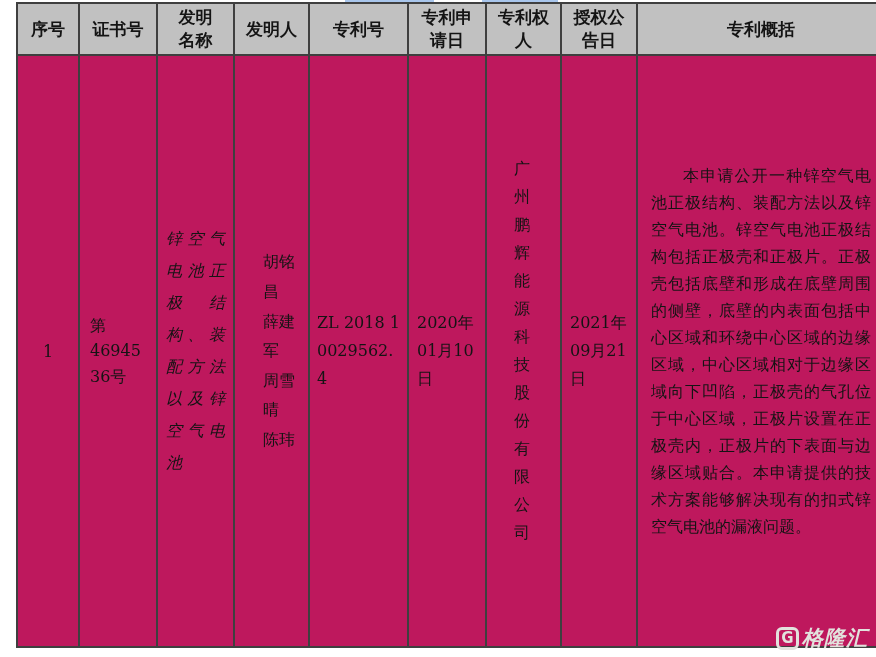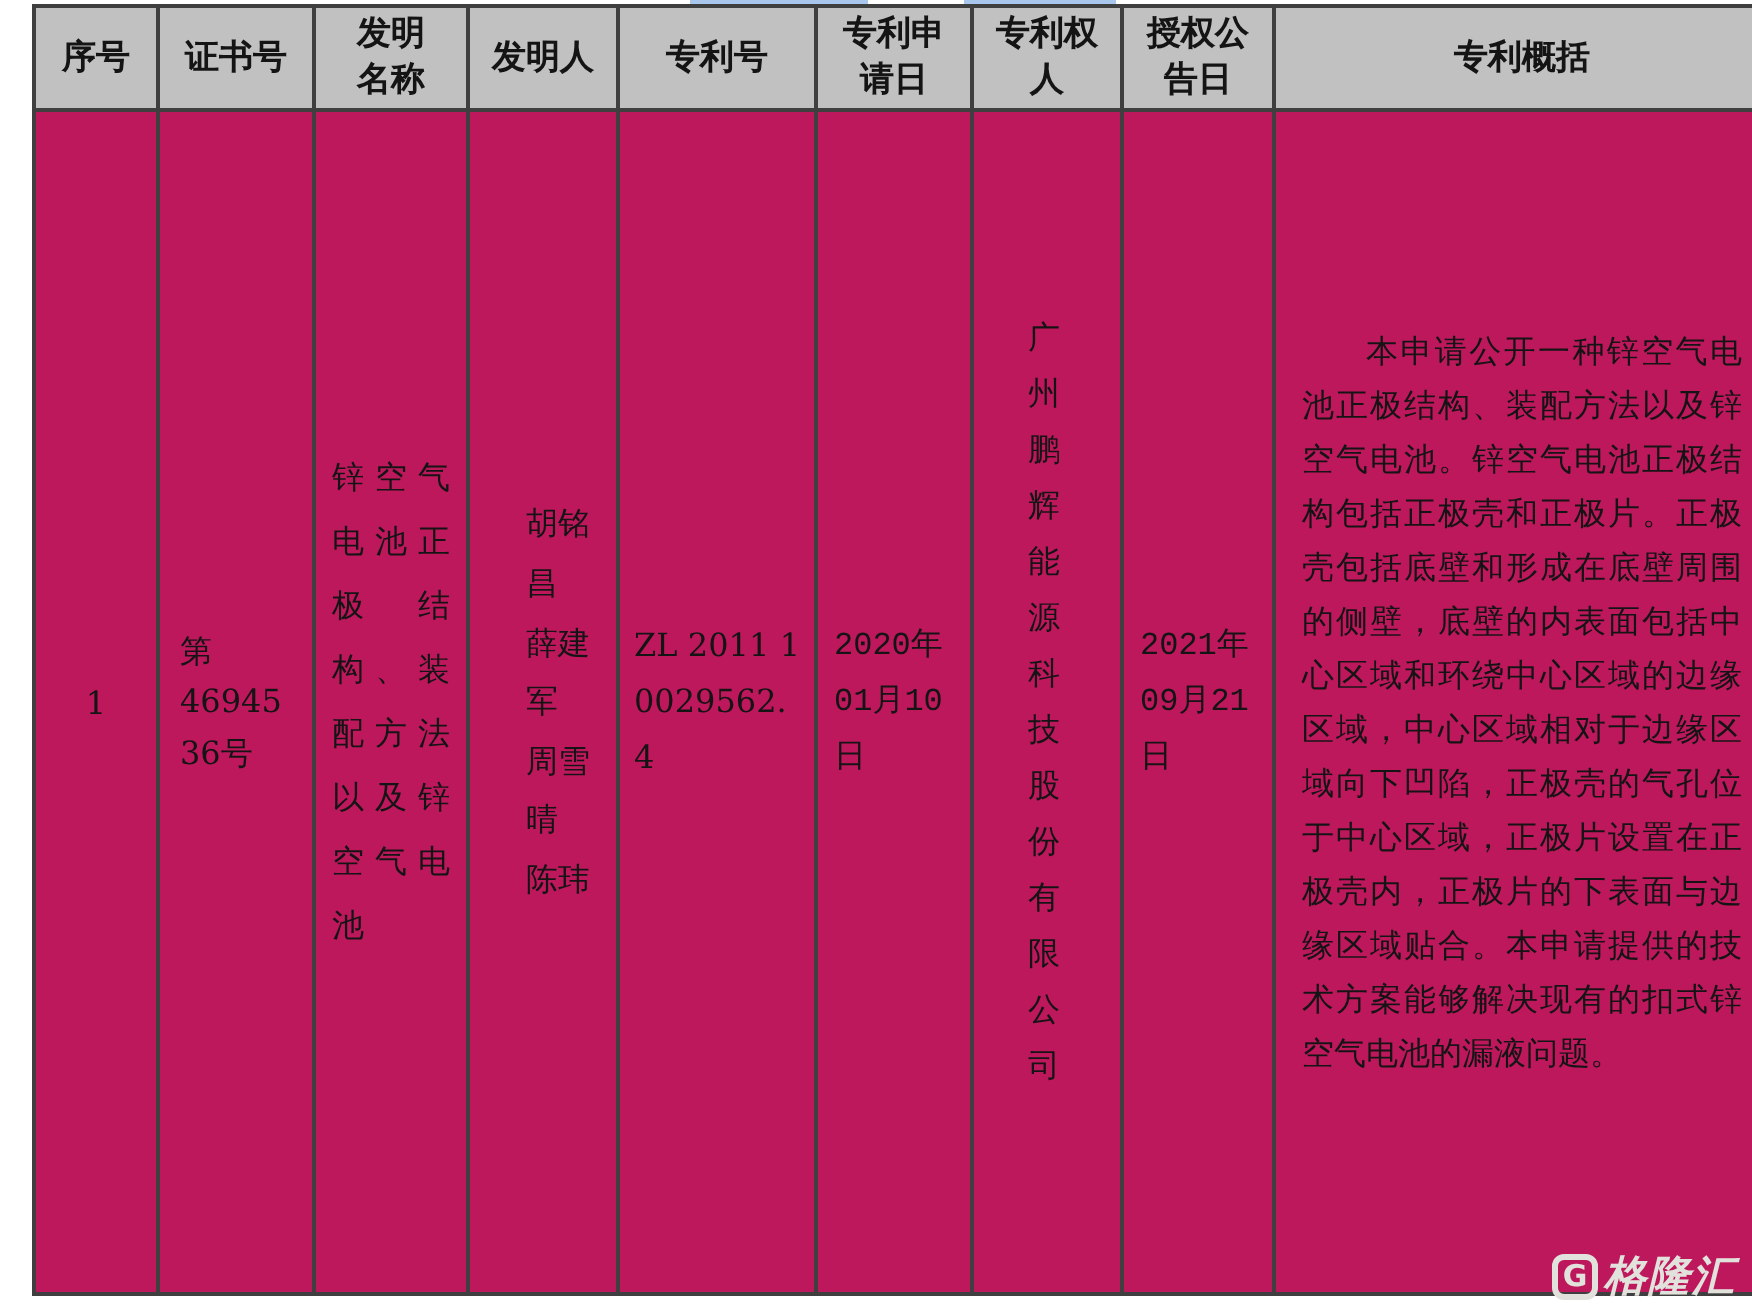--- a/index.html
+++ b/index.html
@@ -38,24 +38,24 @@
     line-height: 1.35;
     white-space: pre-line;
     height: 52px;
     padding: 2px 1px;
   }
   .patent tbody tr { height: 592px; }
   .patent td { font-size: 16px; background: #be185d; }
 
   .c-index    { text-align: center; }
   .c-cert     { padding: 0 5px 0 10px; line-height: 1.6; overflow-wrap: break-word; }
-  .c-name     { padding: 16px 8px; line-height: 2.0; text-align: justify; }
+  .c-name     { padding: 16px 8px; line-height: 2.0; text-align: justify; font-style: italic; }
   .c-invent   { padding: 0 6px 0 28px; line-height: 1.85; white-space: pre-line; }
   .c-patno    { padding: 0 7px; line-height: 1.75; word-break: break-all; text-align: justify; text-align-last: left; }
-  .c-date     { padding: 0 8px; line-height: 1.75; word-break: break-all; font-family: Liberation Mono, monospace; }
+  .c-date     { padding: 0 8px; line-height: 1.75; word-break: break-all; }
   .c-owner    { padding: 0 27px; line-height: 1.75; text-align: justify; }
   .c-summary  {
     padding: 0 13px;
     font-size: 17px;
     line-height: 27px;
     text-align: justify;
     text-indent: 2em;
   }
 
   
@@ -116,21 +116,21 @@
     </thead>
     <tbody>
       <tr>
         <td class="c-index">1</td>
         <td class="c-cert">第4694536号</td>
         <td class="c-name">锌空气电池正极结构、装配方法以及锌空气电池</td>
         <td class="c-invent">胡铭昌
 薛建军
 周雪晴
 陈玮</td>
-        <td class="c-patno">ZL 2011 10029562.4</td>
+        <td class="c-patno">ZL 2018 10029562.4</td>
         <td class="c-date">2020年01月10日</td>
         <td class="c-owner">广州鹏辉能源科技股份有限公司</td>
         <td class="c-date">2021年09月21日</td>
         <td class="c-summary">本申请公开一种锌空气电池正极结构、装配方法以及锌空气电池。锌空气电池正极结构包括正极壳和正极片。正极壳包括底壁和形成在底壁周围的侧壁，底壁的内表面包括中心区域和环绕中心区域的边缘区域，中心区域相对于边缘区域向下凹陷，正极壳的气孔位于中心区域，正极片设置在正极壳内，正极片的下表面与边缘区域贴合。本申请提供的技术方案能够解决现有的扣式锌空气电池的漏液问题。</td>
       </tr>
     </tbody>
   </table>
 
   <div class="watermark">
     <span class="wm-icon">

